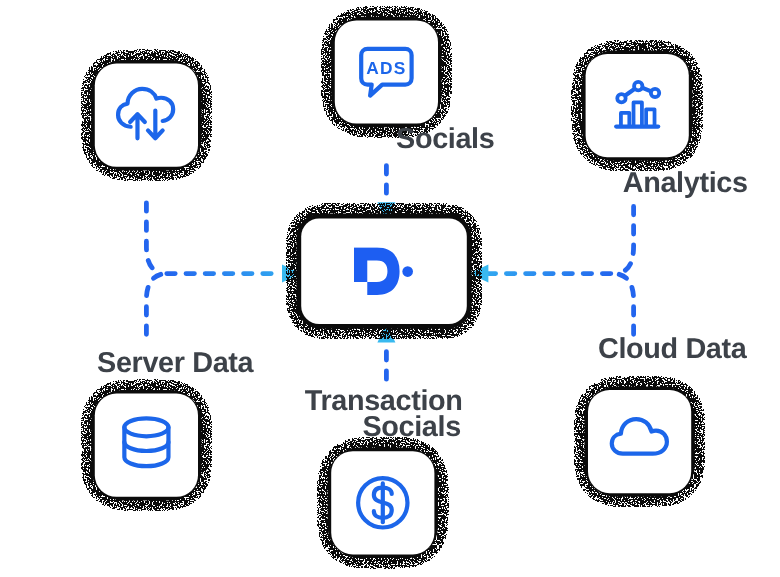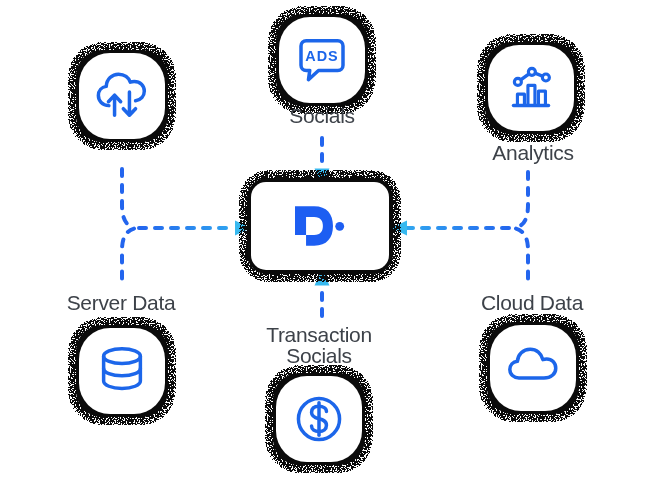--- a/index.html
+++ b/index.html
@@ -12,31 +12,31 @@
   }
   html,body{margin:0;padding:0;background:#fff;}
   #stage{
     position:relative;width:650px;height:481px;background:#fff;overflow:hidden;
     font-family:"Liberation Sans",sans-serif;
   }
   .card{position:absolute;width:118px;height:118px;}
   .halo{position:absolute;left:0;top:0;width:118px;height:118px;}
   .box{
     position:absolute;left:16px;top:16px;width:86px;height:86px;background:#fff;
-    border-radius:31px;display:flex;align-items:center;justify-content:center;
+    border-radius:18px;display:flex;align-items:center;justify-content:center;
   }
   .hubcard{position:absolute;left:227px;top:158px;width:186px;height:136px;}
   .hubhalo{position:absolute;left:0;top:0;width:186px;height:136px;}
   .hubbox{
     position:absolute;left:24px;top:24px;width:138px;height:88px;background:#fff;
     border-radius:15px;display:flex;align-items:center;justify-content:center;
   }
   .label{
-    position:absolute;text-align:center;color:var(--label-gray);
-    font-size:21px;font-weight:400;letter-spacing:-0.3px;line-height:21px;
+    position:absolute;text-align:right;color:var(--label-gray);
+    font-size:24px;font-weight:700;letter-spacing:-0.3px;line-height:21px;
   }
   .connectors{position:absolute;left:0;top:0;width:650px;height:481px;pointer-events:none;}
   .dash{fill:none;stroke:var(--line-blue);stroke-width:4;stroke-linecap:round;
         stroke-dasharray:7 9;}
   .dashgrad-l{fill:none;stroke:url(#gradL);stroke-width:4;stroke-linecap:round;stroke-dasharray:7 9;}
   .dashgrad-r{fill:none;stroke:url(#gradR);stroke-width:4;stroke-linecap:round;stroke-dasharray:7 9;}
   .ah{fill:var(--arrow-cyan);}
   .st{fill:none;stroke:var(--blue);stroke-width:4;stroke-linecap:round;stroke-linejoin:round;}
   .stthin{fill:none;stroke:var(--blue);stroke-width:3.6;stroke-linejoin:round;}
   .dotring{fill:#fff;stroke:var(--blue);stroke-width:3.6;}
@@ -166,21 +166,21 @@
     </svg>
     <div class="box">
       <svg width="56" height="56" viewBox="0 0 64 64">
         <circle class="st" cx="32" cy="32" r="23.5"></circle>
         <path class="st" d="M32 13.5 V50.5"></path>
         <path class="st" d="M40.5 23.5 C40.5 19.5 36.5 17.5 32 17.5 C26.5 17.5 23.5 20 23.5 24.5 C23.5 29.5 28 30.7 32 31.7 C36.5 32.8 40.5 34 40.5 39 C40.5 43.8 37 46.3 32 46.3 C27 46.3 23.5 44 23.5 40"></path>
       </svg>
     </div>
   </div>
 
-  <div class="label" style="left:442px;top:292px;width:180px">Cloud Data</div>
+  <div class="label" style="left:442px;top:280px;width:180px">Cloud Data</div>
   <div class="card" style="left:474px;top:309px">
     <svg class="halo" viewBox="0 0 118 118">
       <rect x="13" y="13" width="92" height="92" rx="26" fill="#0b0b0b" filter="url(#spray)"></rect>
     </svg>
     <div class="box">
       <svg width="56" height="56" viewBox="0 0 64 64">
         <path class="st" d="M16 43.5 C10 43.5 5.5 39.2 5.5 33.8 C5.5 28.8 9 25 14.2 24.4 C14.6 16.5 20.7 10.5 28.8 10.5 C36 10.5 41.7 15.3 43.3 22.4 C44.6 21.9 46 21.6 47.6 21.6 C53.5 21.6 58 26 58 32.2 C58 38.8 52.5 43.5 44.5 43.5 Z"></path>
       </svg>
     </div>
   </div>

